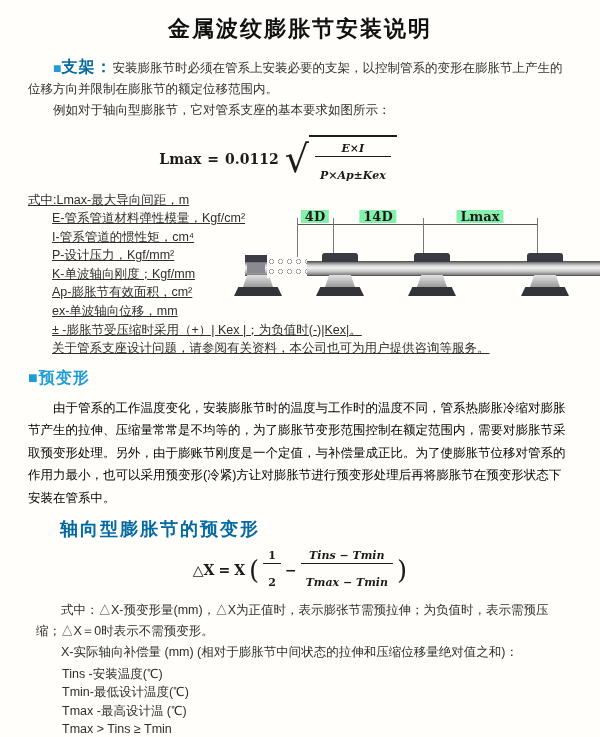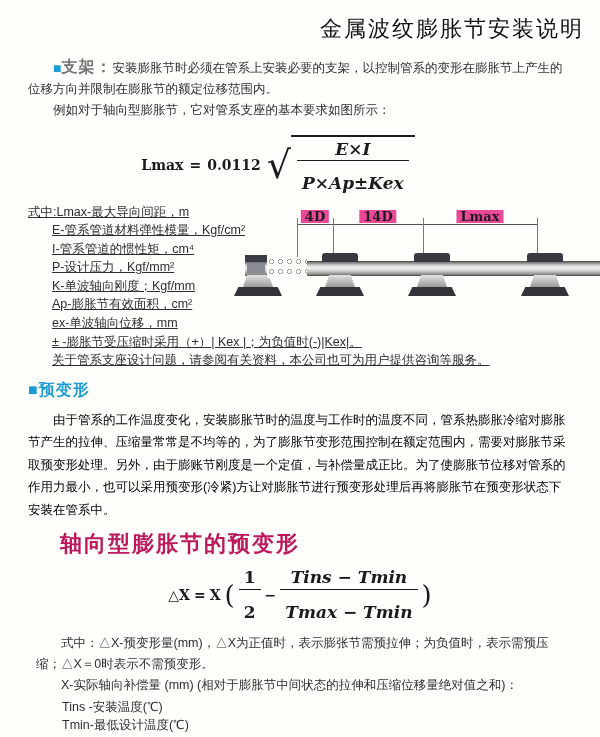--- a/index.html
+++ b/index.html
@@ -5,56 +5,56 @@
   html,body{margin:0;padding:0;}
   body{
     width:600px;height:737px;overflow:hidden;
     background:#fffefa;
     font-family:"Liberation Sans",sans-serif;
     color:#2e2e2e;
   }
   .page{position:relative;width:600px;height:737px;}
 
   .title{
-    text-align:right;font-size:22px;font-weight:normal;color:#111;
-    letter-spacing:2px;margin:14px 16px 12px;
+    text-align:center;font-size:22px;font-weight:bold;color:#111;
+    letter-spacing:2px;margin:14px 8px 12px;
   }
 
   .para{margin:0 28px;font-size:12.5px;line-height:21px;color:#2f2f2f;}
   .p-indent{text-indent:25px;}
 
   .sec-marker{color:#1d9cd5;font-size:14px;vertical-align:-1px;}
-  .sec-title-inline{color:#737373;font-size:16px;font-weight:bold;letter-spacing:1px;}
+  .sec-title-inline{color:#0369a1;font-size:16px;font-weight:bold;letter-spacing:1px;}
 
   
   .formula{font-family:"DejaVu Serif",serif;color:#1b1b1b;}
   .f-row{display:flex;align-items:center;gap:6px;width:fit-content;}
   .f-lmax{font-weight:bold;font-size:14px;margin:14px auto 8px;transform:translateX(-22px);}
   .rad{font-size:38px;font-weight:400;line-height:0.85;margin-right:-6px;}
   .under{display:inline-block;border-top:2px solid #1b1b1b;padding:2px 6px 0;}
-  .frac{display:inline-flex;flex-direction:column;align-items:center;font-size:17px;font-style:italic;line-height:1.25;}
+  .frac{display:inline-flex;flex-direction:column;align-items:center;font-size:11px;font-style:italic;line-height:1.25;}
   .frac .num{padding:0 5px 0;}
   .frac .den{border-top:1px solid #1b1b1b;padding:12px 5px 0;}
   .frac.upright{font-style:normal;}
   .paren{font-size:26px;font-weight:400;line-height:1;}
   .f-dx{font-weight:bold;font-size:14px;margin:8px auto 10px;gap:4px;}
 
   
   .defs-wrap{margin:0 28px;text-decoration:underline;}
   .def-line{font-size:12.5px;line-height:18.6px;white-space:nowrap;}
   .def-line.ind{padding-left:24px;}
 
   
   .diagram{position:absolute;left:245px;top:196px;width:355px;height:100px;}
   .dim-line{position:absolute;left:52px;top:14px;width:240px;border-top:1px solid #555;}
   .tick{position:absolute;top:8px;width:1px;height:44px;background:#777;}
   .dim-label{
     position:absolute;top:0;transform:translateX(-50%);
     font-family:"DejaVu Serif",serif;font-weight:bold;font-size:13px;color:#1b1b1b;
-    background:#ec4899;padding:0 4px;line-height:13px;
+    background:#86efac;padding:0 4px;line-height:13px;
   }
   .pipe{
     position:absolute;left:0;top:51px;width:355px;height:13px;
     background:linear-gradient(to bottom,#6e6e6e 0,#d9d9d9 28%,#f2f2f2 46%,#c7c7c7 72%,#7b7b7b 100%);
     border-top:1px solid #555;border-bottom:1px solid #555;
   }
   .bellows{
     position:absolute;left:22px;top:47px;width:40px;height:21px;background:#fffefa;
   }
   .bellows:before,.bellows:after{
@@ -69,21 +69,21 @@
     background:linear-gradient(to bottom,#e2e2e2,#9a9a9a);
     clip-path:polygon(14% 0,86% 0,100% 100%,0 100%);}
   .foot{position:absolute;top:77px;width:48px;height:9px;background:#33333a;
     clip-path:polygon(9% 0,91% 0,100% 100%,0 100%);}
   .anchor-bar{position:absolute;left:0;top:45px;width:22px;height:7px;background:#3c3c44;}
   .anchor-block{position:absolute;left:2px;top:53px;width:18px;height:10px;background:#8a8a92;}
 
   
   .sec-head{margin:10px 28px 4px;font-size:16px;font-weight:bold;color:#1d9cd5;letter-spacing:1px;}
   .body2{margin:8px 28px;font-size:12.5px;line-height:22.5px;text-indent:25px;color:#000000;}
-  .sub-head{margin:8px 17px 2px 60px;font-size:22px;font-weight:bold;color:#be185d;letter-spacing:2px;}
+  .sub-head{margin:8px 17px 2px 60px;font-size:18px;font-weight:bold;color:#0369a1;letter-spacing:2px;}
   .explain{margin:0 36px;font-size:12.5px;line-height:21px;}
   .temps{margin:2px 28px 0 62px;}
   .temp-line{font-size:12.5px;line-height:18.5px;}
 </style>
 </head>
 <body>
 
 <div class="page">
 
   <div class="title">金属波纹膨胀节安装说明</div>

